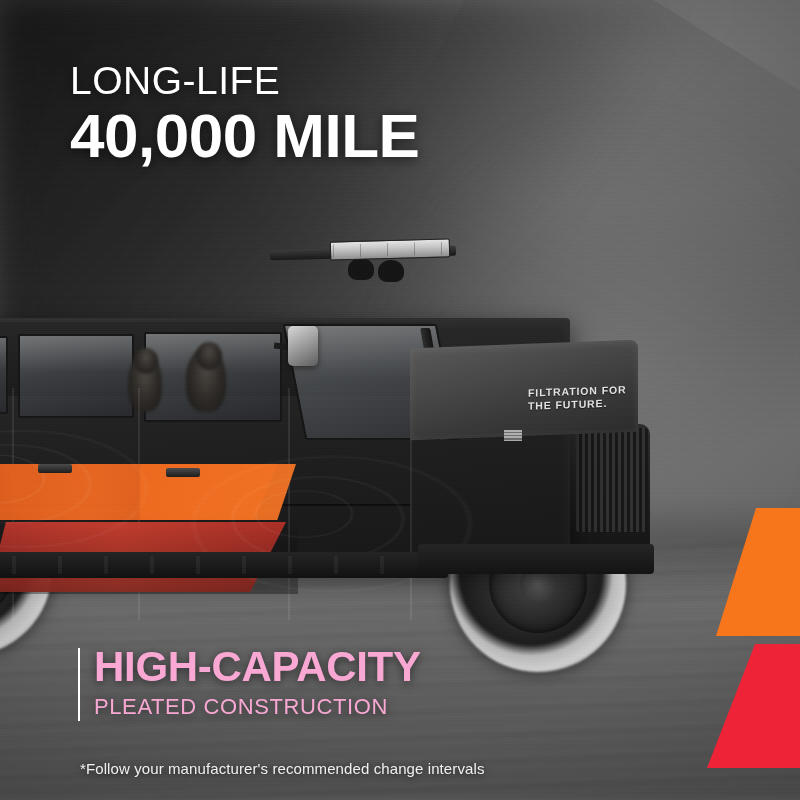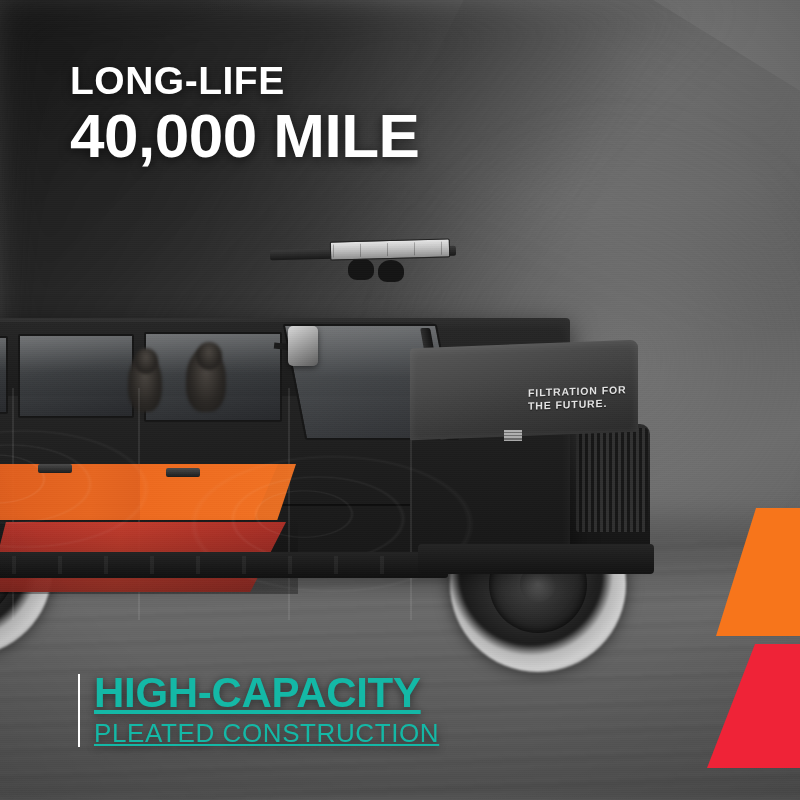--- a/index.html
+++ b/index.html
@@ -316,21 +316,21 @@
   }
 
   
   .headline-block {
     position: absolute;
     left: 70px; top: 58px;
     color: #ffffff;
   }
   .kicker {
     font-size: 39px;
-    font-weight: bold;
+    font-weight: normal;
     letter-spacing: 0.5px;
     line-height: 46px;
     text-shadow: 0 2px 10px rgba(0,0,0,.55);
   }
   .head-1, .head-2 {
     font-weight: bold;
     font-size: 62px;
     line-height: 63px;
     letter-spacing: -0.5px;
     text-shadow: 0 2px 12px rgba(0,0,0,.6);
@@ -338,40 +338,39 @@
   .head-2 { position: relative; }
   .asterisk-sup {
     font-size: 34px;
     vertical-align: super;
     line-height: 0;
     font-weight: bold;
   }
 
   .sub-block {
     position: absolute;
-    left: 70px; top: 671px;
+    left: 70px; top: 645px;
     padding-left: 24px;
-    color: #14b8a6;
-    text-decoration: underline;
+    color: #f9a8d4;
   }
   .sub-rule {
     position: absolute;
     left: 8px; top: 3px;
     width: 2px; height: 73px;
     background: #ffffff;
   }
   .sub-1 {
     font-weight: bold;
     font-size: 42px;
     line-height: 44px;
     letter-spacing: -0.3px;
     text-shadow: 0 2px 10px rgba(0,0,0,.55);
   }
   .sub-2 {
-    font-size: 26px;
+    font-size: 22px;
     font-weight: normal;
     letter-spacing: 0.6px;
     line-height: 32px;
     margin-top: 2px;
     text-shadow: 0 2px 10px rgba(0,0,0,.55);
   }
   .footnote {
     position: absolute;
     left: 80px; top: 760px;
     color: #f0f0f0;
@@ -494,17 +493,18 @@
     <div class="kicker">LONG-LIFE</div>
     <div class="head-1">40,000 MILE</div>
   </div>
 
   <div class="sub-block">
     <div class="sub-rule"></div>
     <div class="sub-1">HIGH-CAPACITY</div>
     <div class="sub-2">PLEATED CONSTRUCTION</div>
   </div>
 
+  <div class="footnote">*Follow your manufacturer's recommended change intervals</div>
 
   <div class="corner-orange"></div>
   <div class="corner-red"></div>
 
 </div>
 
 </body></html>

